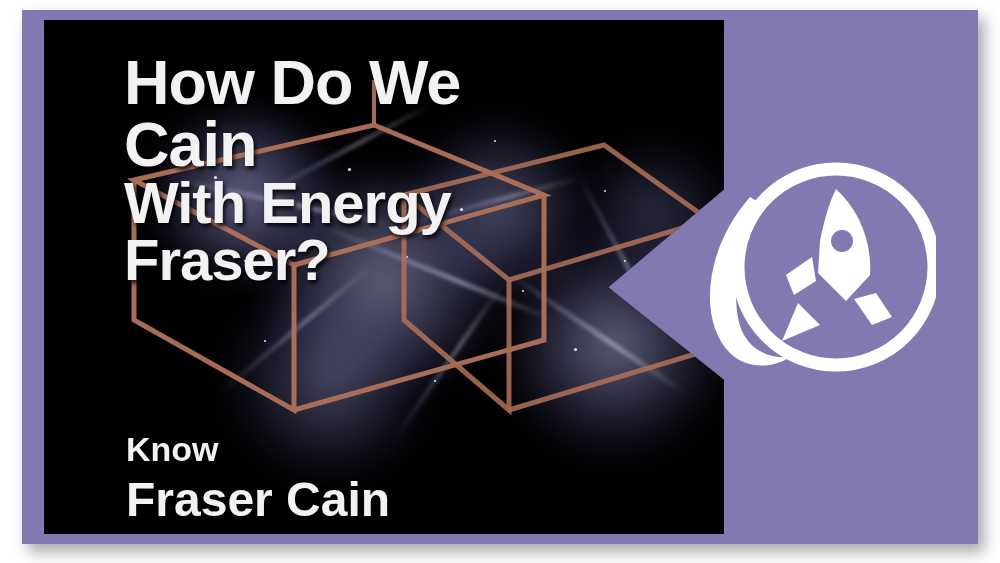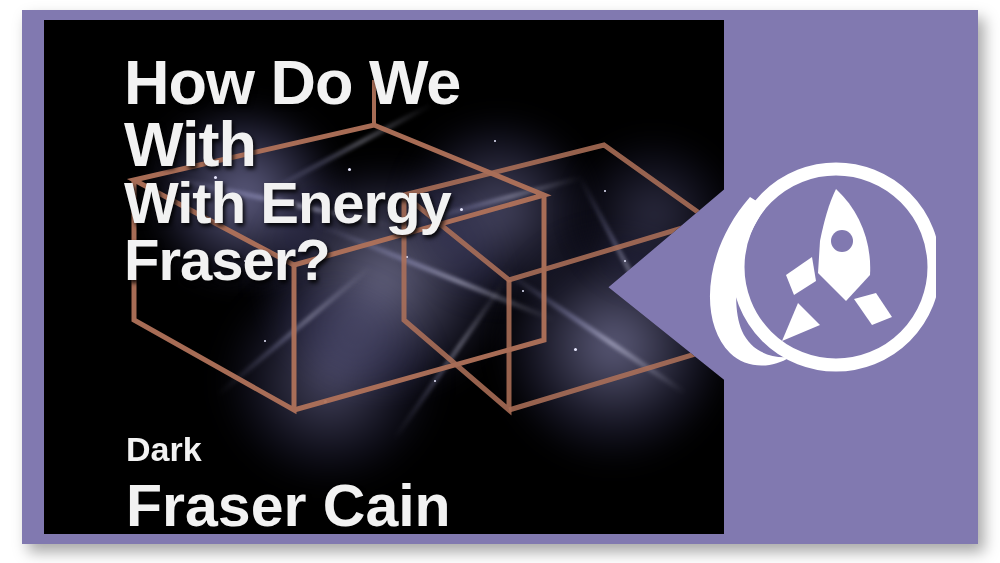--- a/index.html
+++ b/index.html
@@ -92,21 +92,21 @@
     font-size: 34px;
     font-weight: bold;
     color: #f2f2f2;
     text-shadow: 2px 3px 4px rgba(0,0,0,0.9);
     z-index: 20;
   }
   .host-line {
     position: absolute;
     left: 82px;
     top: 452px;
-    font-size: 59px;
+    font-size: 48px;
     font-weight: bold;
     color: #f2f2f2;
     letter-spacing: 0px;
     text-shadow: 2px 3px 4px rgba(0,0,0,0.9);
     z-index: 20;
   }
 
   
   .logo-wrap {
     position: absolute;
@@ -169,26 +169,26 @@
           <path d="M330 105 L330 60" stroke-width="4"></path>
 
           <path d="M360 175 L560 125 L665 200 L465 260 Z" opacity="0.9"></path>
           <path d="M360 175 L360 300 L465 390 L465 260" opacity="0.9"></path>
           <path d="M465 390 L665 330 L665 200" opacity="0.9"></path>
         </g>
       </svg>
 
       <div class="title-block">
         <div class="title-line">How Do We</div>
-        <div class="title-line">With</div>
+        <div class="title-line">Cain</div>
         <div class="title-line small">With Energy</div>
         <div class="title-line small">Fraser?</div>
       </div>
 
-      <div class="with-line">Dark</div>
+      <div class="with-line">Know</div>
       <div class="host-line">Fraser Cain</div>
 
     </div>
 
     <div class="logo-wrap">
       <svg viewBox="0 0 250 250" width="250" height="250">
 
         <path d="M64 52 C18 104 12 176 44 208 C60 224 86 224 104 212 C82 214 64 204 56 186 C44 158 50 104 80 62 Z" fill="#ffffff"></path>
 
         <circle cx="150" cy="122" r="98" fill="none" stroke="#ffffff" stroke-width="13"></circle>

